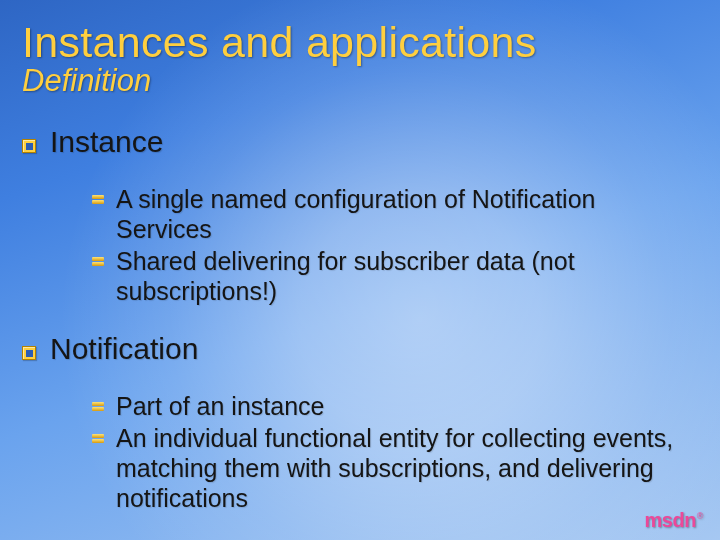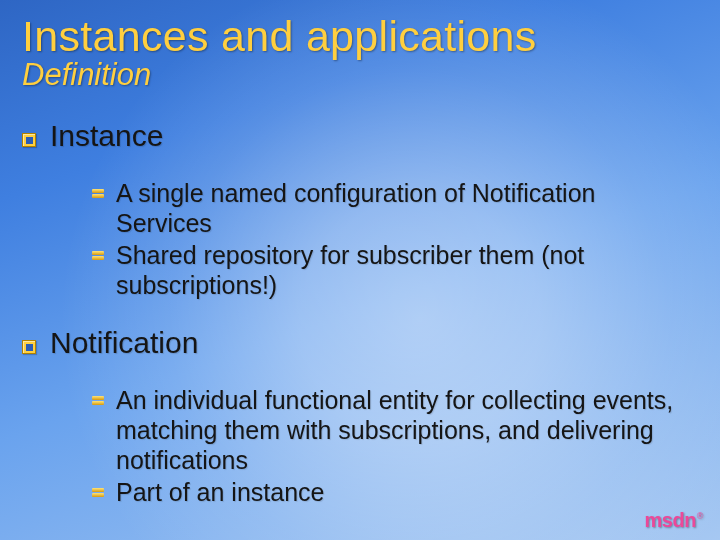--- a/index.html
+++ b/index.html
@@ -5,21 +5,21 @@
   * { margin: 0; padding: 0; box-sizing: border-box; }
   html, body { width: 720px; height: 540px; overflow: hidden; }
   body {
     font-family: Arial, Helvetica, sans-serif;
     background:
       radial-gradient(circle at 420px 320px, rgba(255,255,255,0.45) 0px, rgba(255,255,255,0.35) 120px, rgba(255,255,255,0.12) 250px, rgba(255,255,255,0) 360px),
       linear-gradient(160deg, #2e66c4 0%, #3f7fe0 25%, #6aa3ee 55%, #a6c8f2 100%);
     position: relative;
     color: #151515;
   }
-  .slide { padding: 12px 28px 0 22px; }
+  .slide { padding: 18px 28px 0 22px; }
   .title {
     font-size: 43px;
     font-weight: 400;
     color: #ffcf3f;
     text-shadow: 1px 1px 2px rgba(0,0,0,0.35);
     letter-spacing: 0.3px;
   }
   .subtitle {
     font-size: 31px;
     font-style: italic;
@@ -118,42 +118,42 @@
             <span></span>
             <span></span>
           </div>
         <div class="lvl2-text">A single named configuration of Notification Services</div>
       </div>
       <div class="lvl2">
         <div class="bullet2">
             <span></span>
             <span></span>
           </div>
-        <div class="lvl2-text">Shared repository for subscriber them (not subscriptions!)</div>
+        <div class="lvl2-text">Shared delivering for subscriber data (not subscriptions!)</div>
       </div>
     </div>
 
     <div class="lvl1">
       <div class="bullet1"></div>
       <div class="lvl1-text">Notification</div>
     </div>
     <div class="lvl2-group">
       <div class="lvl2">
         <div class="bullet2">
             <span></span>
             <span></span>
           </div>
-        <div class="lvl2-text">An individual functional entity for collecting events, matching them with subscriptions, and delivering notifications</div>
+        <div class="lvl2-text">Part of an instance</div>
       </div>
       <div class="lvl2">
         <div class="bullet2">
             <span></span>
             <span></span>
           </div>
-        <div class="lvl2-text">Part of an instance</div>
+        <div class="lvl2-text">An individual functional entity for collecting events, matching them with subscriptions, and delivering notifications</div>
       </div>
     </div>
 
   </div>
 </div>
 
 <div class="footer-logo">
   <span>msdn</span><sup>®</sup>
 </div>
 

